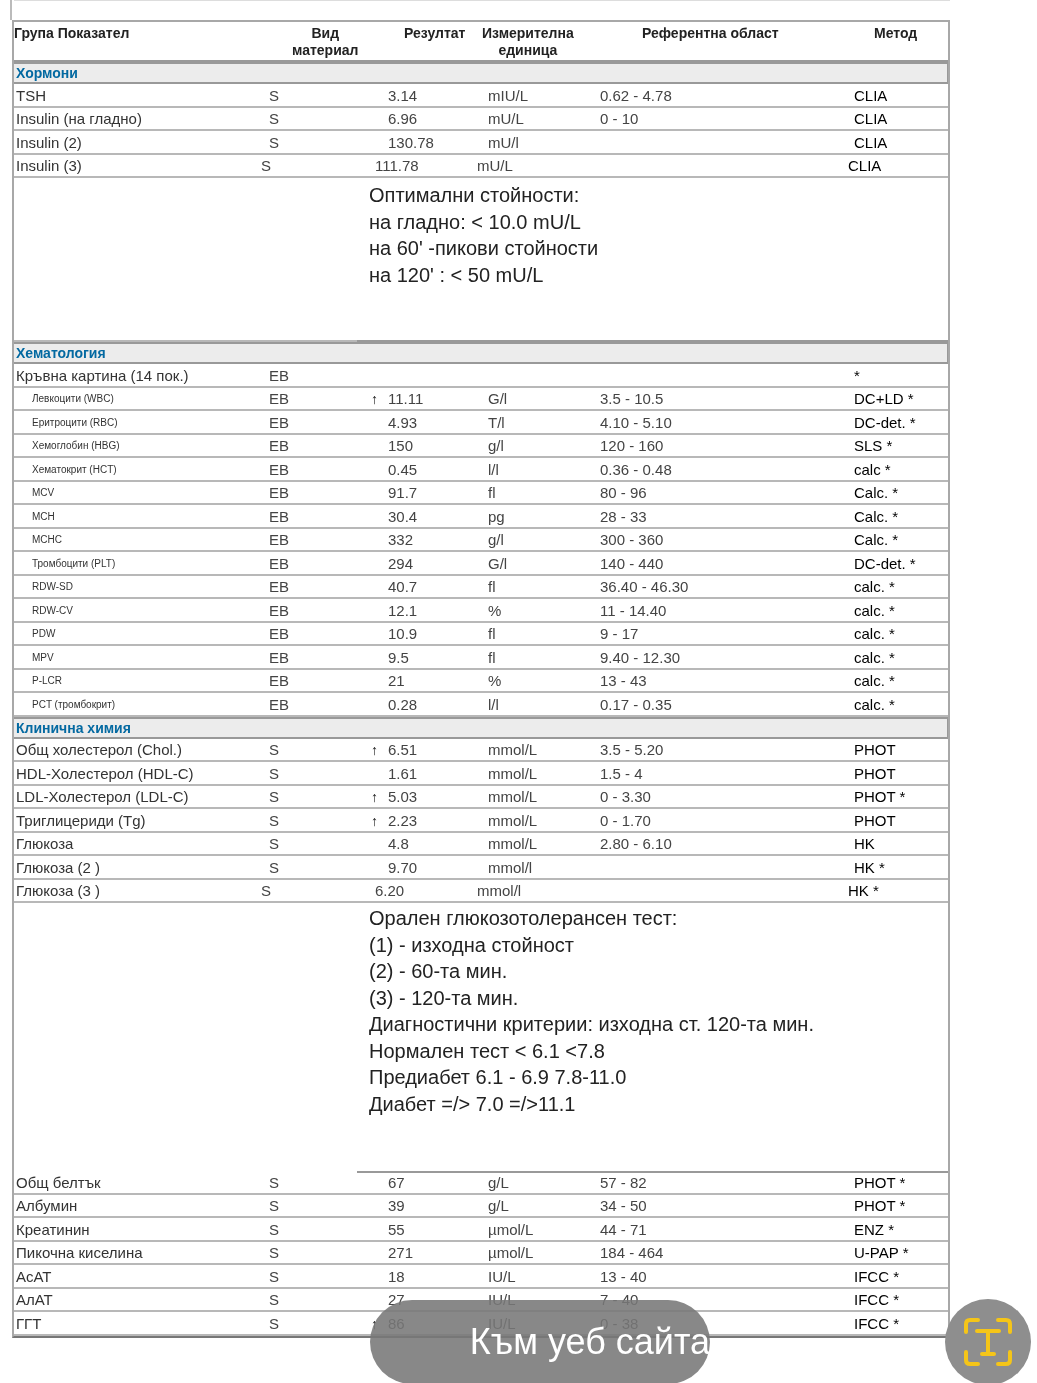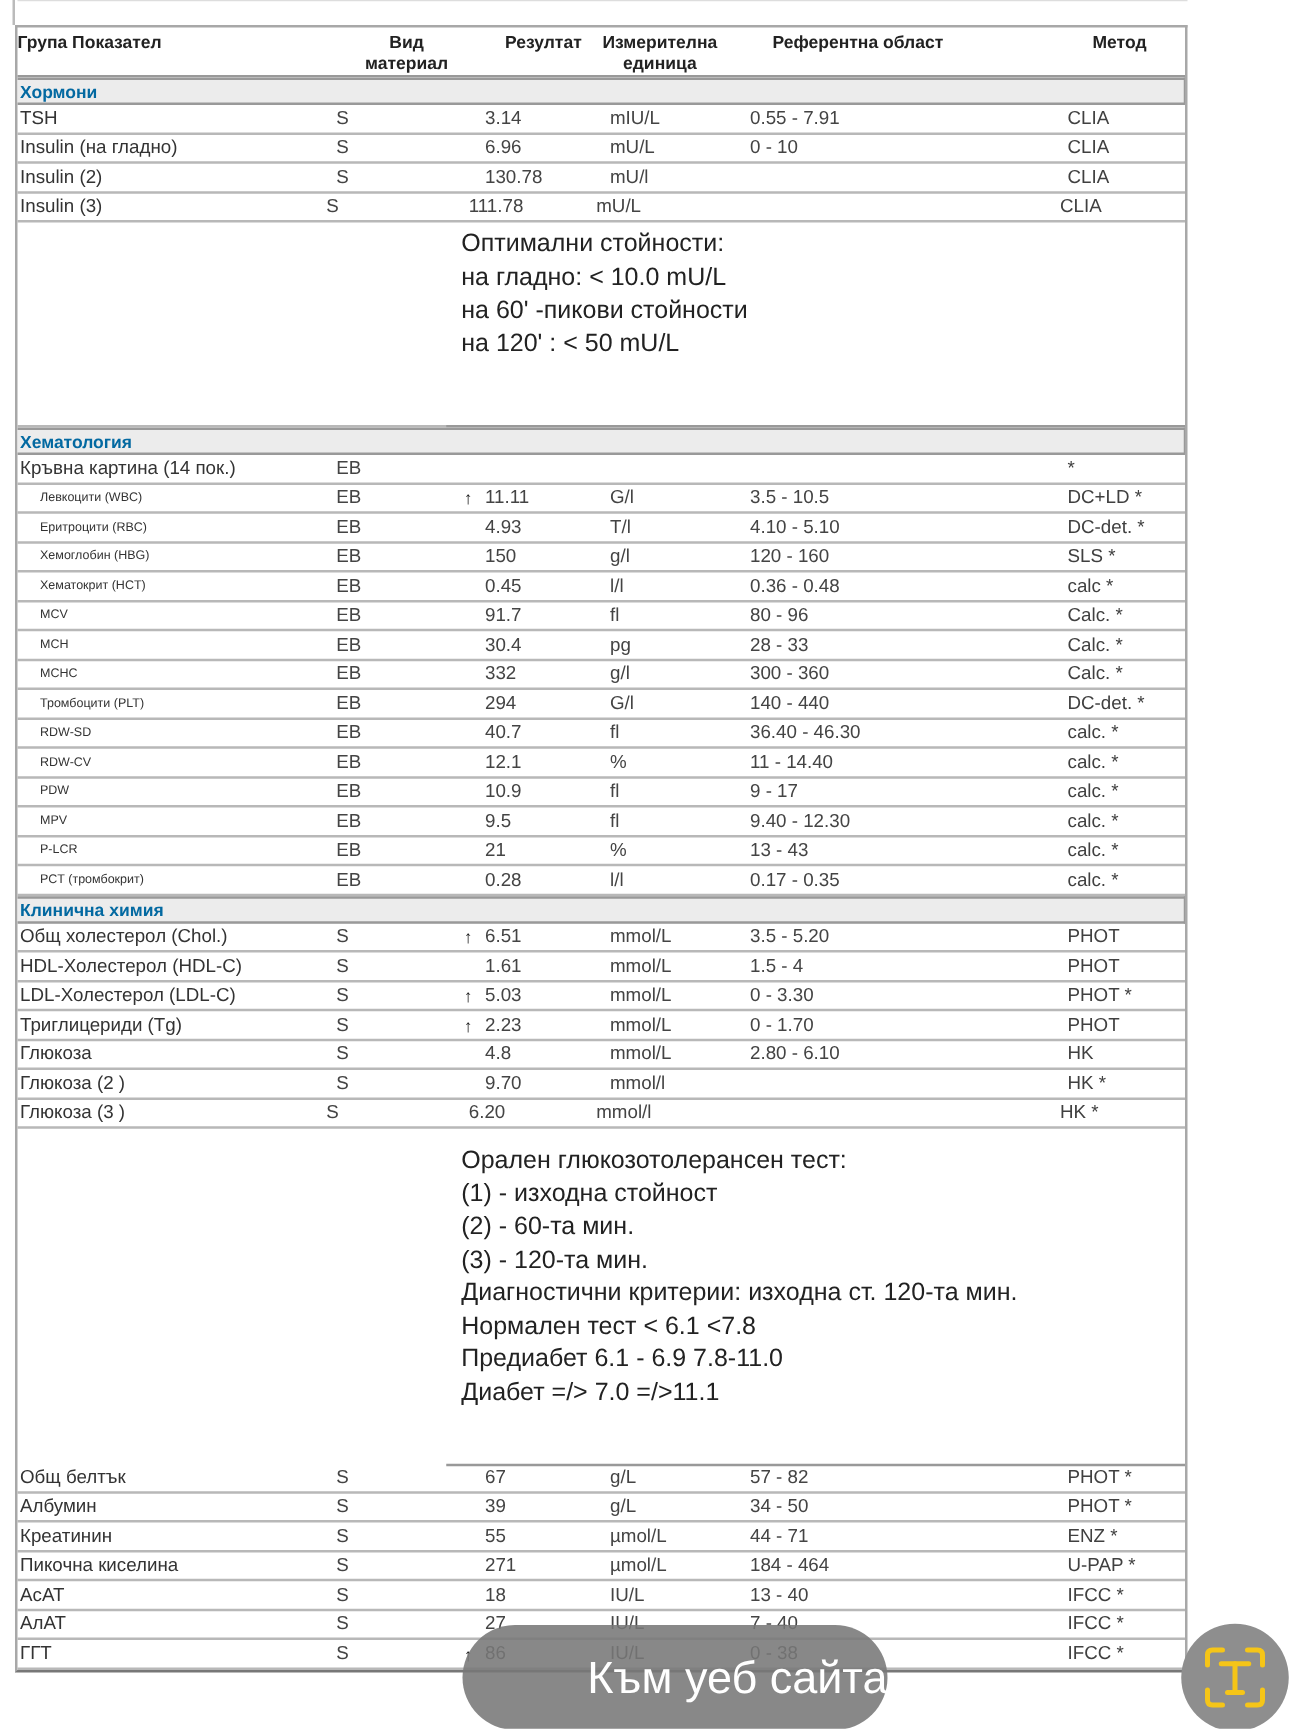--- a/index.html
+++ b/index.html
@@ -13,47 +13,47 @@
 
   .row { position: relative; width: 100%; border-bottom: 2px solid #b8b8b8; font-size: 15px; white-space: nowrap; }
   .row > span { position: absolute; top: 50%; transform: translateY(-50%); }
 
   .hdr { height: 40px; border-bottom: 2px solid #999; }
   .hdr span { font-weight: bold; font-size: 14px; color: #222; line-height: 17px; text-align: center; }
   .hdr .c-name { left: 0; top: 3px; transform: none; text-align: left; }
   .hdr .c-mat  { left: 278px; top: 3px; transform: none; }
   .hdr .c-res  { left: 390px; top: 3px; transform: none; }
   .hdr .c-unit { left: 468px; top: 3px; transform: none; }
-  .hdr .c-ref  { left: 604px; top: 3px; transform: none; }
+  .hdr .c-ref  { left: 628px; top: 3px; transform: none; }
   .hdr .c-meth { left: 860px; top: 3px; transform: none; }
 
   .section { height: 22px; background: #ececec; border: 2px solid #999; border-left: none; border-right: 1px solid #999; }
   .section span { left: 2px; font-weight: bold; font-size: 14px; color: #0369a1; }
 
   .r { height: 23.5px; }
   .r .n { left: 2px; color: #333; }
   .r.sub .n { left: 18px; font-size: 10px; }
   .r .m { left: 255px; color: #444; }
   .r .v { left: 374px; color: #444; }
   .r .u { left: 474px; color: #444; }
   .r .rf { left: 586px; color: #444; }
-  .r .mt { left: 840px; color: #404040; }
+  .r .mt { left: 840px; color: #000000; }
   .r .arrow { position: absolute; left: -17px; top: 1px; font-size: 14px; color: #111; }
   .off .m { left: 247px; }
   .off .v { left: 361px; }
   .off .u { left: 463px; }
   .off .mt { left: 834px; }
 
   .note { position: relative; width: 100%; border-bottom: 2px solid #b8b8b8; }
   .note .note-text { position: absolute; left: 355px; font-size: 20px; line-height: 26.5px; color: #222; }
   .note .note-rule { position: absolute; left: 343px; right: 0; bottom: -2px; height: 2px; background: #999; }
   .note1 { height: 164px; }
   .note1 .note-text { top: 4px; }
   .note2 { height: 268px; border-bottom: none; }
-  .note2 .note-text { top: 2px; margin-top: 10px; }
+  .note2 .note-text { top: 2px; }
 
   .fab-web { position: absolute; left: 370px; top: 1300px; width: 340px; height: 84px; border-radius: 42px; background: rgba(120,120,120,0.88); color: #fff; font-size: 36px; display: flex; align-items: center; justify-content: flex-end; cursor: pointer; }
   .fab-ocr { position: absolute; left: 945px; top: 1299px; width: 86px; height: 86px; border-radius: 50%; background: #8e8e8e; display: flex; align-items: center; justify-content: center; cursor: pointer; }
 </style>
 </head>
 <body>
 
 <div class="page-top-line"></div>
 <div class="page-left-line"></div>
 
@@ -70,21 +70,21 @@
 
   <div class="row section">
     <span>Хормони</span>
   </div>
   <div id="hormones-rows">
       <div class="row r">
         <span class="n">TSH</span>
         <span class="m">S</span>
         <span class="v">3.14</span>
         <span class="u">mIU/L</span>
-        <span class="rf">0.55 - 7.91</span>
+        <span class="rf">0.62 - 4.78</span>
         <span class="mt">CLIA</span>
       </div>
       <div class="row r">
         <span class="n">Insulin (на гладно)</span>
         <span class="m">S</span>
         <span class="v">6.96</span>
         <span class="u">mU/L</span>
         <span class="rf">0 - 10</span>
         <span class="mt">CLIA</span>
       </div>

